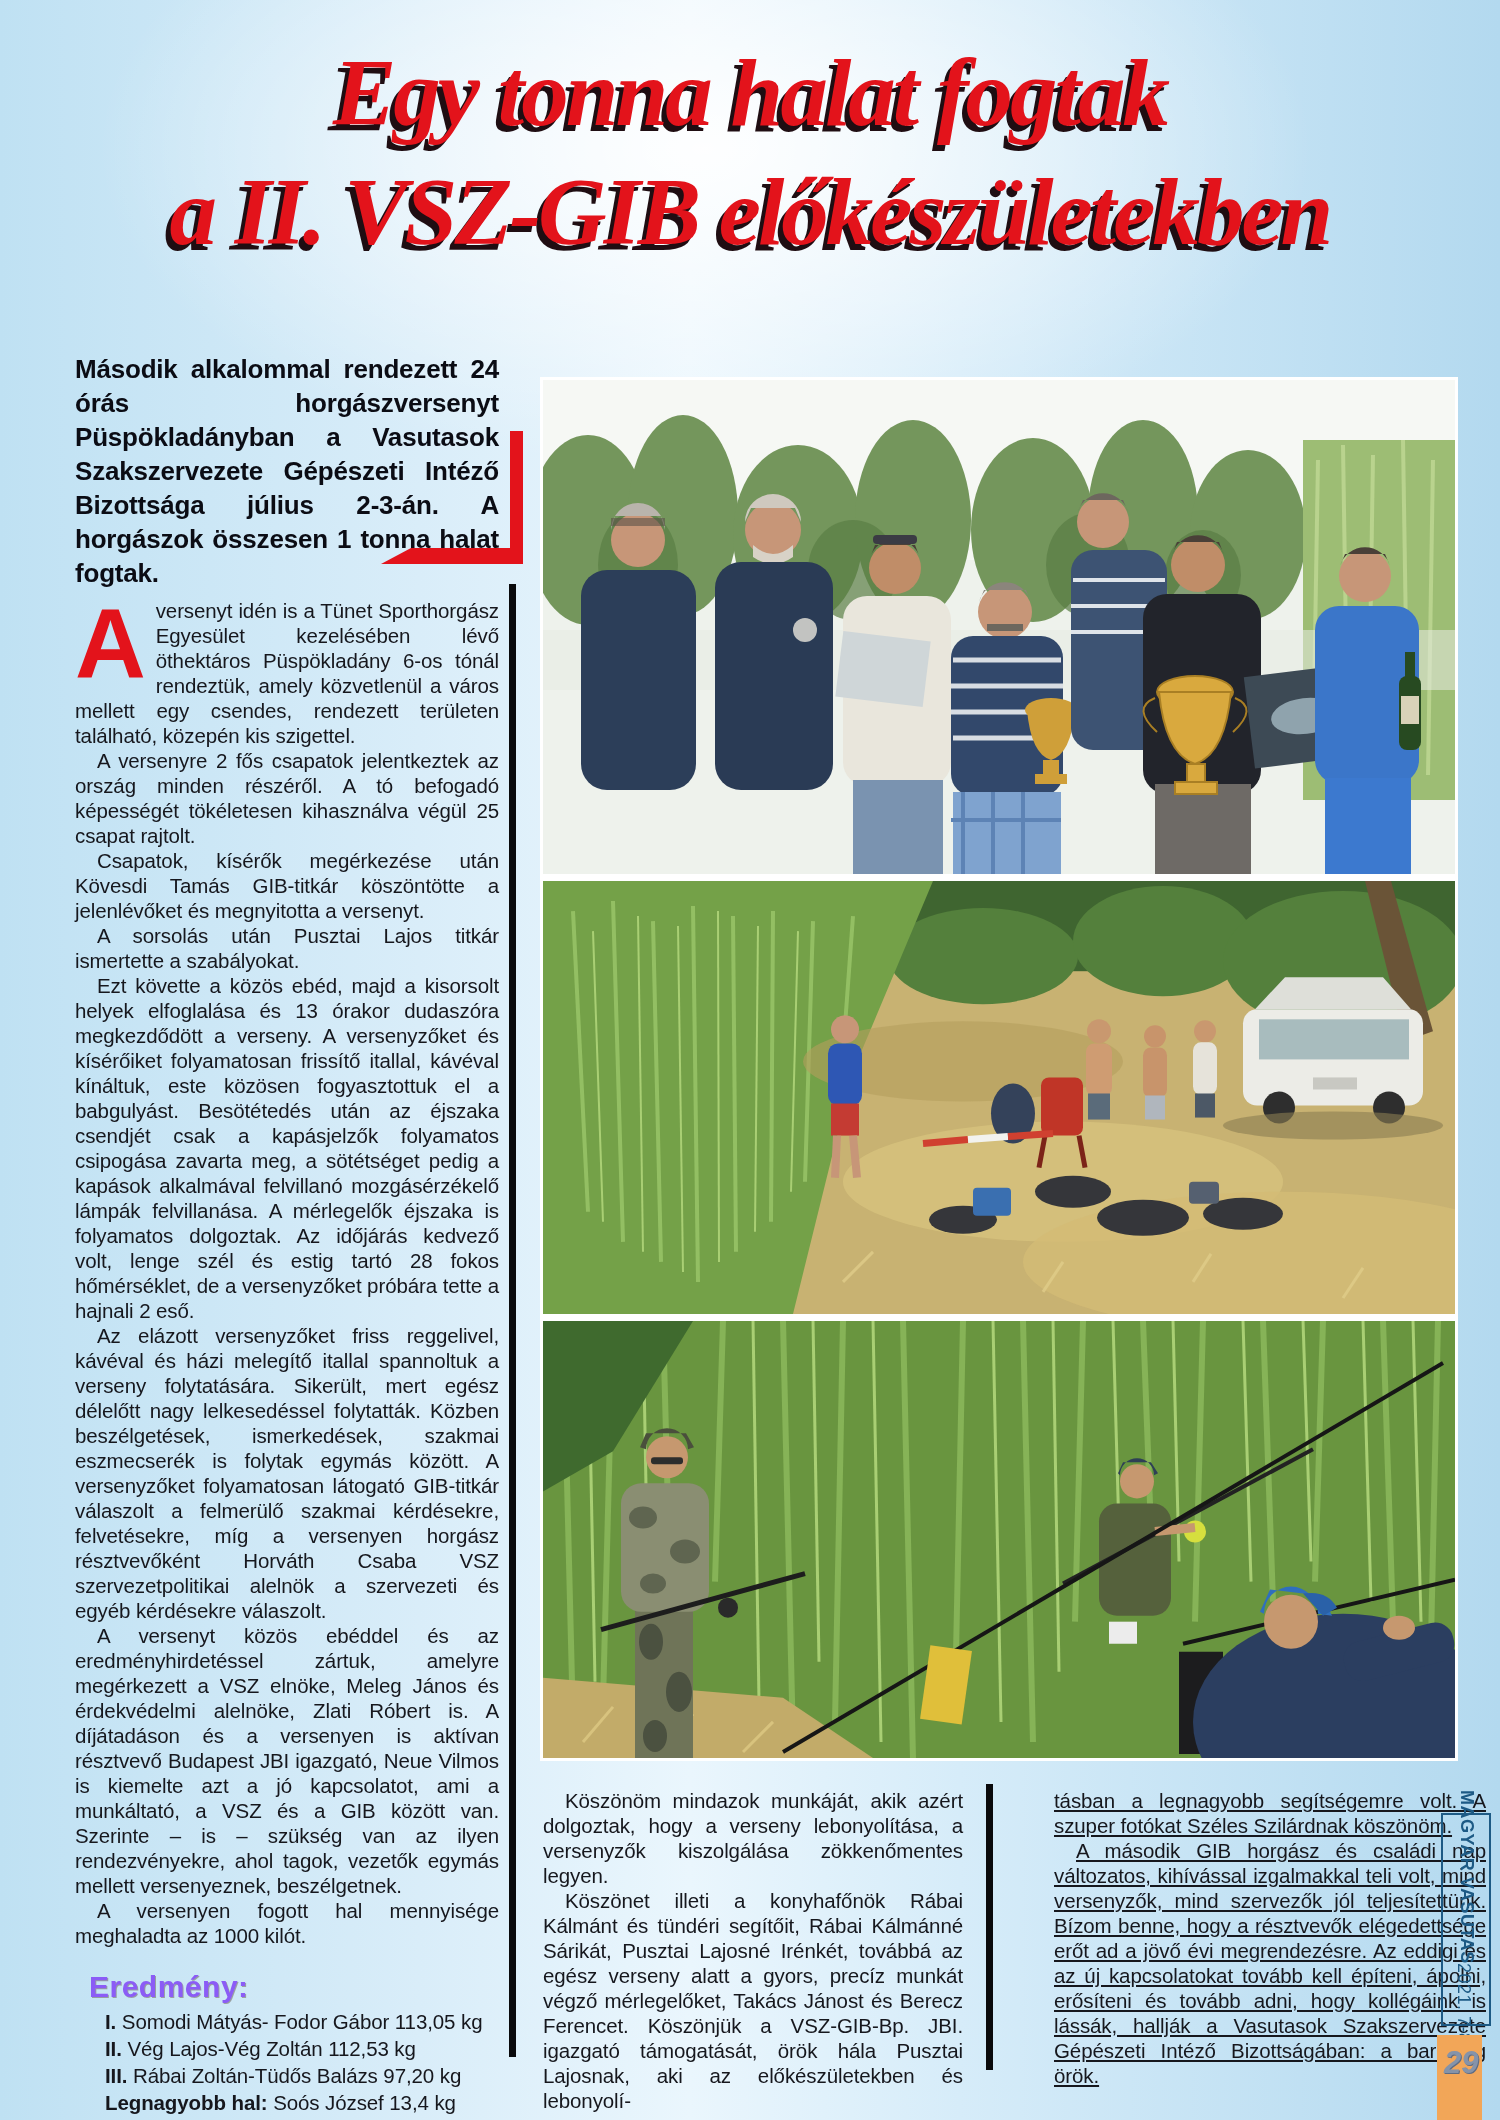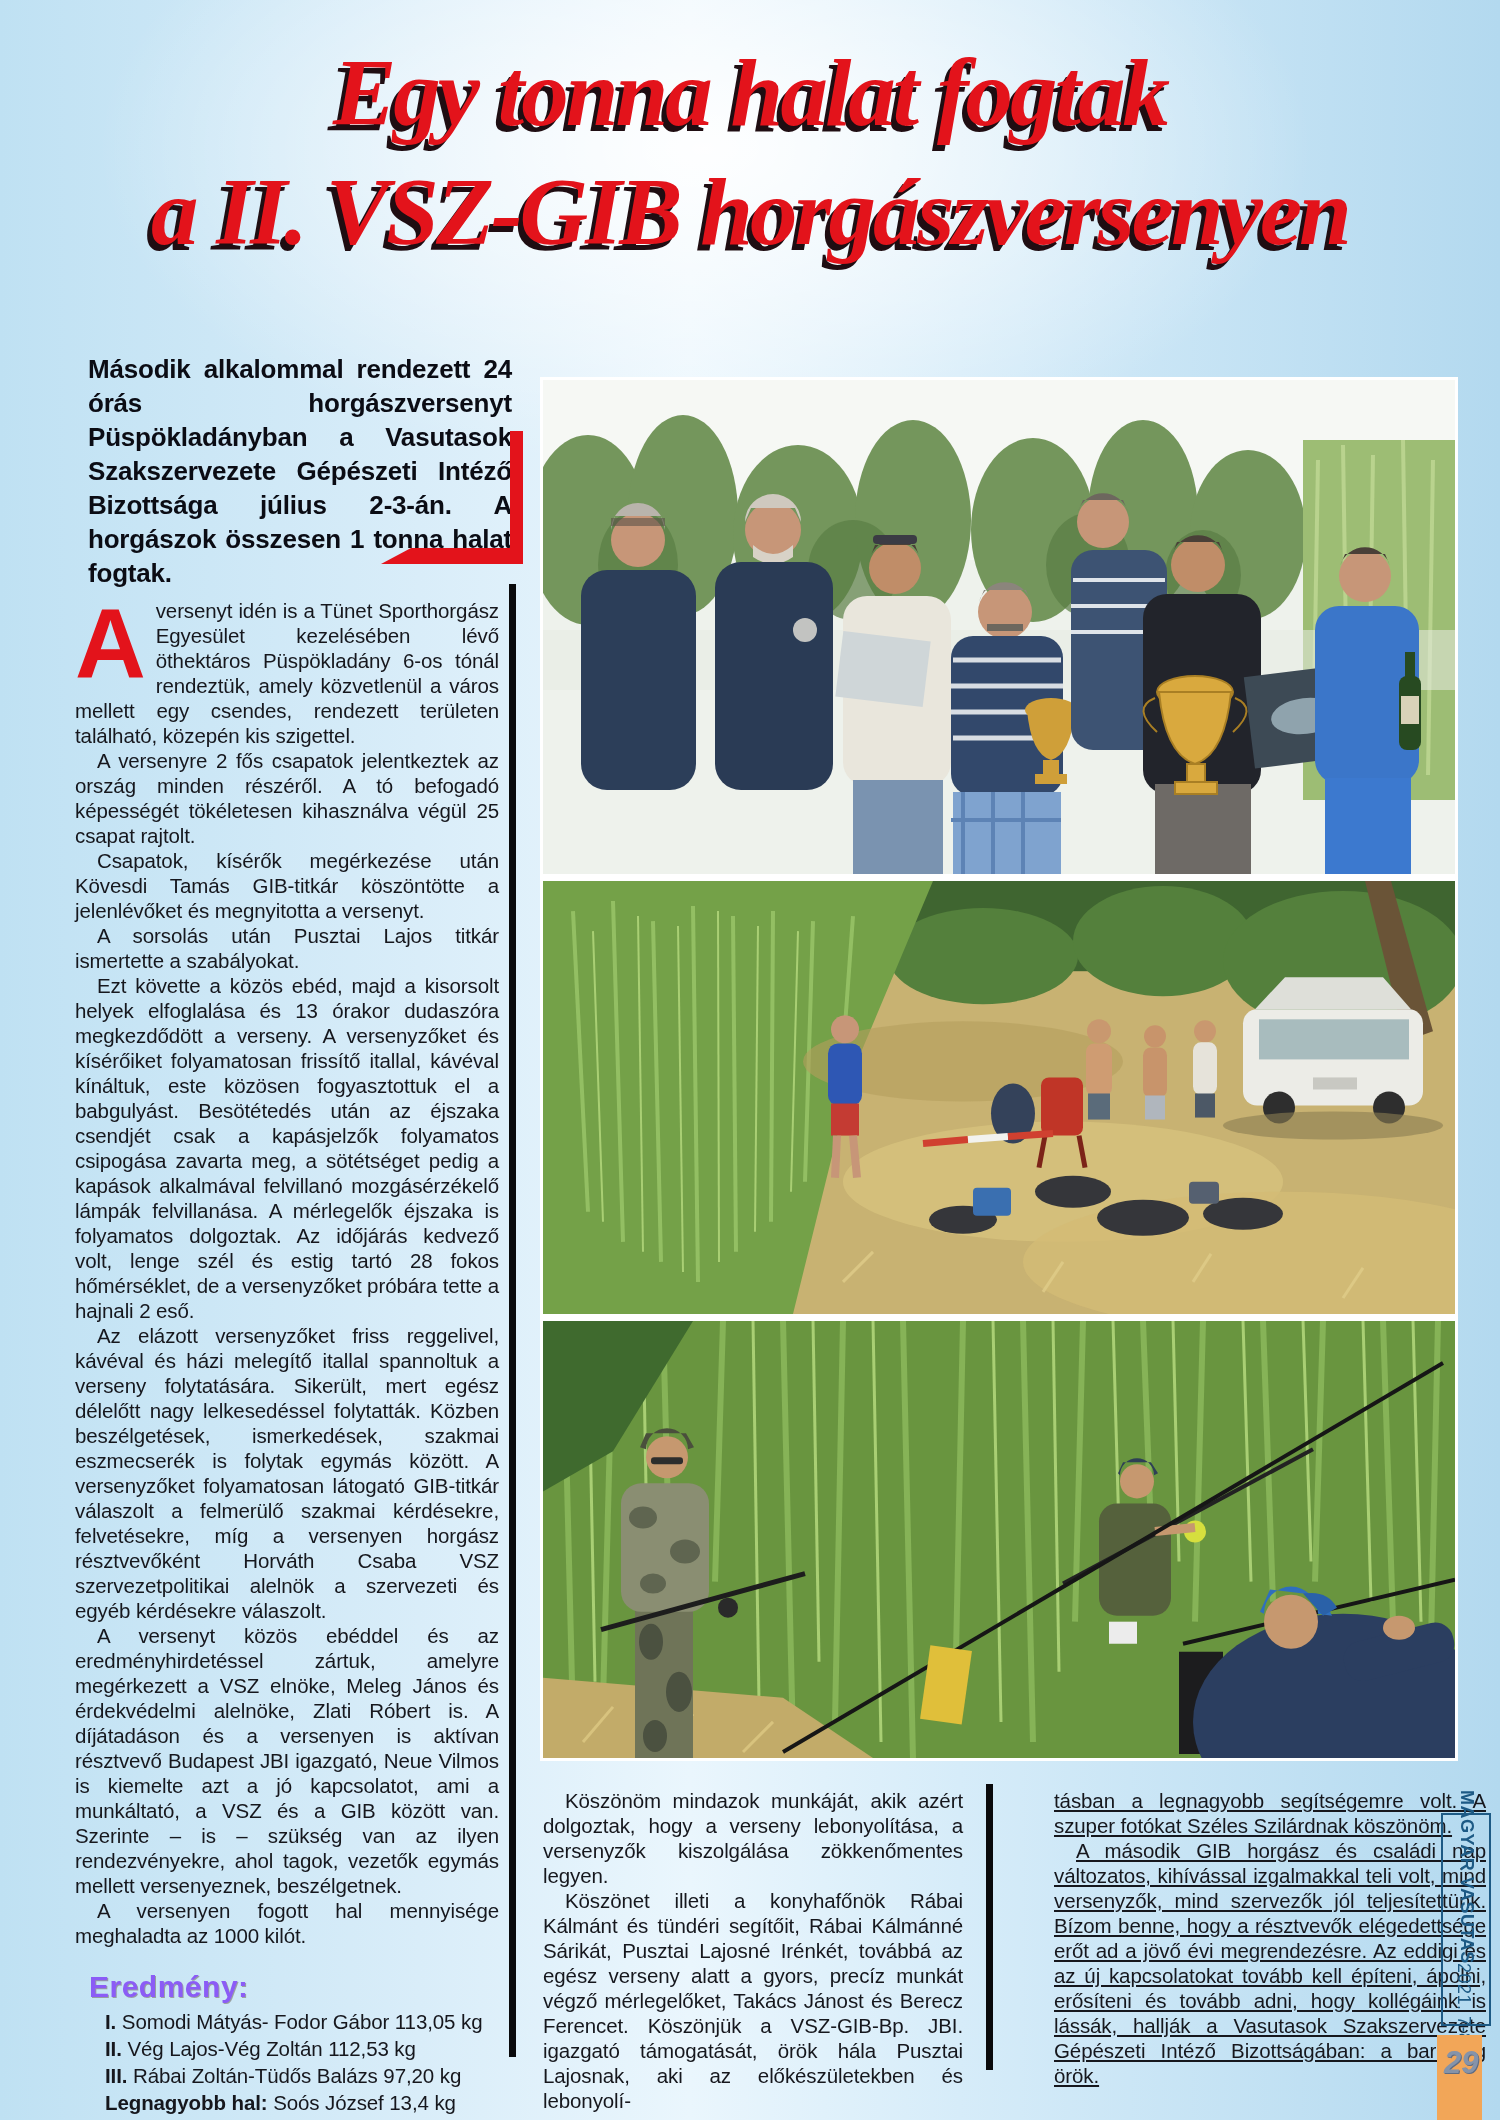--- a/index.html
+++ b/index.html
@@ -14,21 +14,21 @@
   .title{
     position:absolute;left:0;top:34px;width:1500px;text-align:center;
     font-family:"Liberation Serif",serif;font-style:italic;font-weight:700;
     color:#e3131b;letter-spacing:-3px;
     text-shadow:-5px 6px 0 #1f0d12;
   }
   .title-line1{font-size:95px;line-height:118px;}
   .title-line2{font-size:95px;line-height:120px;}
   
   .lead{
-    position:absolute;left:88px;top:352px;width:424px;
+    position:absolute;left:75px;top:352px;width:424px;
     font-size:26px;line-height:34px;font-weight:700;color:#0b0c14;
     text-align:justify;letter-spacing:-0.2px;
   }
   .red-bracket{position:absolute;left:381px;top:431px;width:142px;height:133px;}
   
   .rule{position:absolute;background:#0a0a0c;}
   .rule-left{left:509px;top:584px;width:7px;height:1473px;}
   .rule-mid{left:986px;top:1784px;width:7px;height:286px;}
   
   .photos{position:absolute;left:540px;top:377px;width:918px;height:1384px;background:#fff;}
@@ -76,21 +76,21 @@
   .pagenum{
     margin:10px 0 0 7px;font-style:italic;font-weight:800;font-size:31px;
     color:#8593a9;text-shadow:1px 1px 0 #5f6c82;
   }
 </style>
 </head>
 <body>
 
 <div class="title">
   <div class="title-line1">Egy tonna halat fogtak</div>
-  <div class="title-line2">a II. VSZ-GIB horgászversenyen</div>
+  <div class="title-line2">a II. VSZ-GIB előkészületekben</div>
 </div>
 
 <div class="lead">Második alkalommal rendezett 24 órás horgászversenyt Püspökladányban a Vasutasok Szakszervezete Gépészeti Intéző Bizottsága július 2-3-án. A horgászok összesen 1 tonna halat fogtak.</div>
 
 <svg class="red-bracket" viewBox="0 0 142 133" aria-hidden="true">
   <polygon points="142,0 129,0 129,117 30,117 0,133 142,133" fill="#e3131b"></polygon>
 </svg>
 
 <div class="rule rule-left"></div>
 <div class="rule rule-mid"></div>

